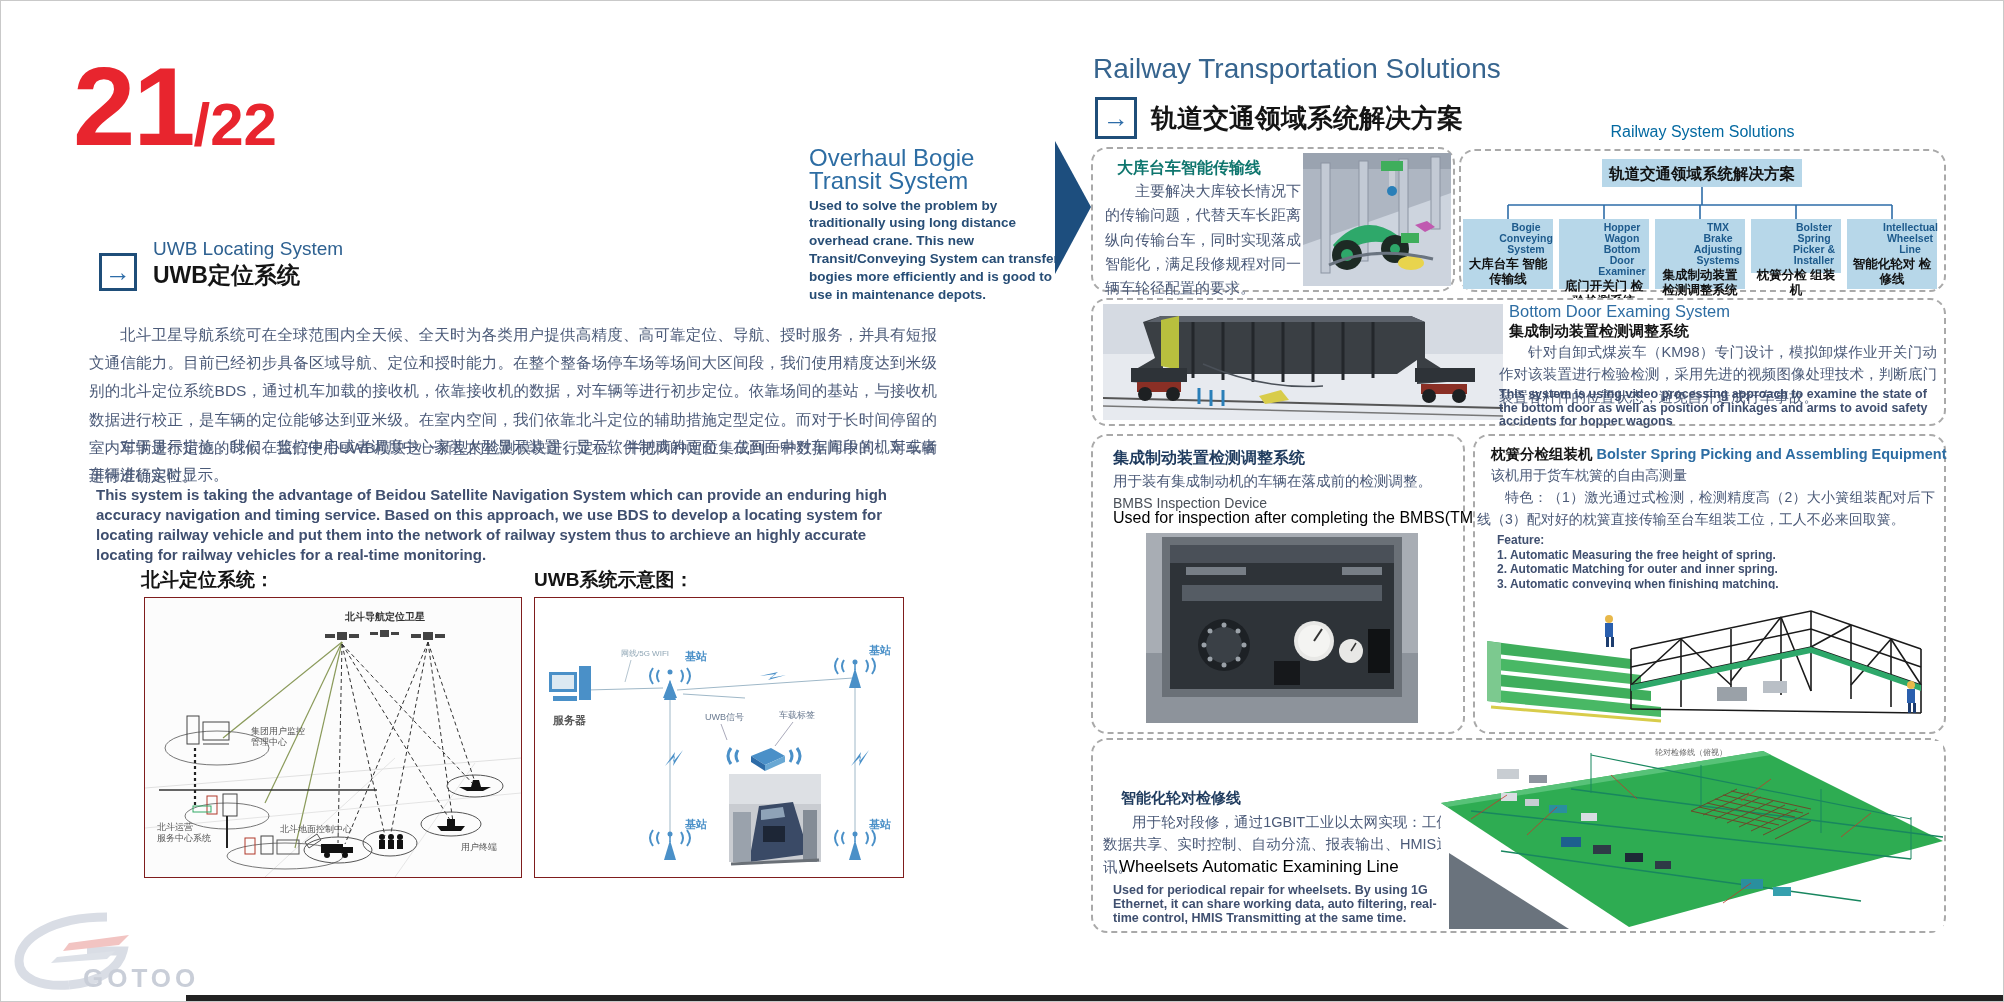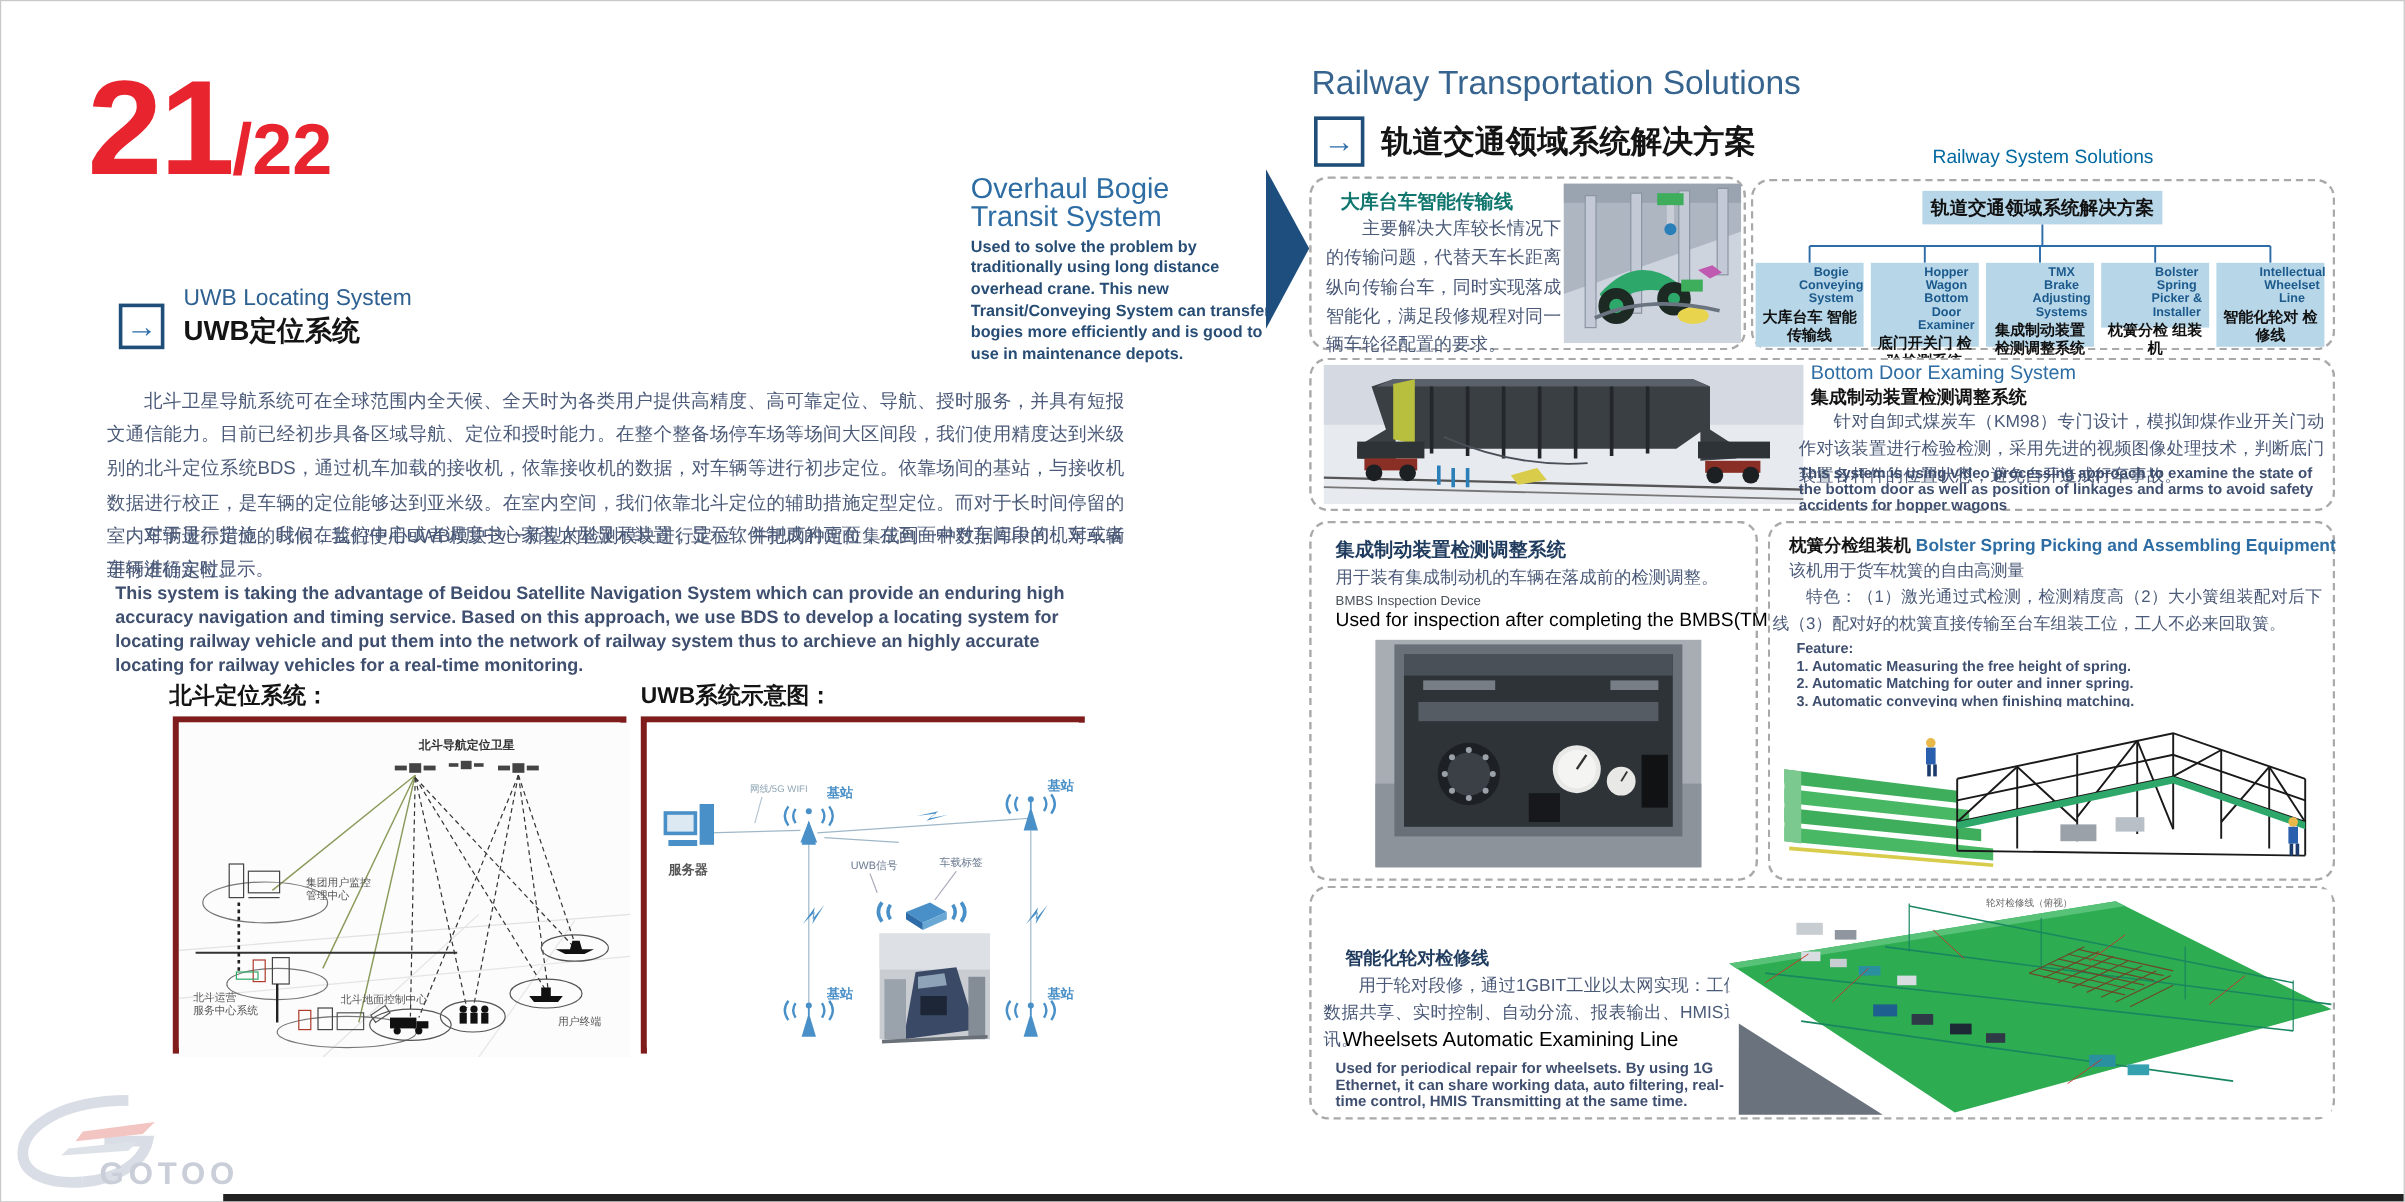--- a/index.html
+++ b/index.html
@@ -14,21 +14,21 @@
             color:#2d6ca8;font-size:26px;font-weight:bold;box-sizing:border-box;background:#fff;}
   .en-sub{color:#2e6191;font-size:19px;}
   .zh-title{color:#141414;font-weight:bold;}
   .body-zh{color:#4b5a78;text-align:justify;}
   .body-en{color:#3f4f6f;font-weight:bold;}
   .blue-head{color:#2d6da3;}
   .dashed-box{border:2px dashed #a9a9a9;border-radius:16px;box-sizing:border-box;background:#fff;}
   .node{background:#b7d7e9;box-sizing:border-box;text-align:center;padding-top:3px;}
   .node .en{color:#1d5a8c;font-weight:bold;font-size:10.5px;line-height:1.05;padding-left:36px;}
   .node .zh{color:#111;font-weight:bold;font-size:12.5px;line-height:1.2;margin-top:2px;}
-  .diagbox{border:5px solid #7f1d1d;box-sizing:border-box;background:#fdfdfd;text-align:center;}
+  .diagbox{border:1px solid #7f1d1d;box-sizing:border-box;background:#fdfdfd;text-align:center;}
   .indent{text-indent:2em;}
   svg text{font-family:"Liberation Sans","DejaVu Sans",sans-serif;}
 </style>
 </head>
 <body>
 
 <div class="canvas">
 
   <div class="abs pagenum" style="left:72px;top:50px;">
     <span class="big">21</span>
@@ -326,21 +326,21 @@
     <path d="M100,60 q60,26 120,22" stroke="#4a5058" stroke-width="1.5" fill="none"></path>
   </svg>
   <div class="abs blue-head" style="left:1508px;top:301px;font-size:16.5px;">Bottom Door Examing System</div>
   <div class="abs zh-title" style="left:1508px;top:321px;font-size:15px;">集成制动装置检测调整系统</div>
   <div class="abs body-zh indent" style="left:1498px;top:340px;width:438px;font-size:14.5px;line-height:1.55;">针对自卸式煤炭车（KM98）专门设计，模拟卸煤作业开关门动作对该装置进行检验检测，采用先进的视频图像处理技术，判断底门装置各杆件的位置状态，避免自开造成行车事故。</div>
   <div class="abs body-en" style="left:1498px;top:387px;width:438px;font-size:12.5px;line-height:1.08;">This system is using video processing approach to examine the state of the bottom door as well as position of linkages and arms to avoid safety accidents for hopper wagons</div>
 
   <div class="abs dashed-box" style="left:1090px;top:433px;width:374px;height:300px;"></div>
   <div class="abs zh-title" style="left:1112px;top:447px;font-size:16px;color:#1f3b5e;">集成制动装置检测调整系统</div>
   <div class="abs body-zh" style="left:1112px;top:471px;width:335px;font-size:14.5px;">用于装有集成制动机的车辆在落成前的检测调整。</div>
-  <div class="abs" style="left:1112px;top:494px;font-size:11px;color:#4a5058;">BMBS Inspection Device</div>
+  <div class="abs" style="left:1112px;top:494px;font-size:14px;color:#4a5058;">BMBS Inspection Device</div>
   <div class="abs" style="left:1112px;top:508px;font-size:16px;color:#000000;">Used for inspection after completing the BMBS(TMX)</div>
   <svg class="abs" style="left:1145px;top:532px;" width="272" height="190">
     <rect width="272" height="190" fill="#a8adb4"></rect>
     <rect y="120" width="272" height="70" fill="#8d939b"></rect>
     <rect x="16" y="4" width="240" height="160" fill="#6a7077"></rect>
     <rect x="24" y="12" width="224" height="144" fill="#2e3338"></rect>
     <rect x="24" y="12" width="224" height="18" fill="#4a5058"></rect>
     <rect x="36" y="52" width="200" height="16" fill="#555c64"></rect>
     <circle cx="78" cy="112" r="26" fill="#1d2125"></circle>
       <circle cx="78" cy="112" r="18" fill="#3a4046"></circle>

